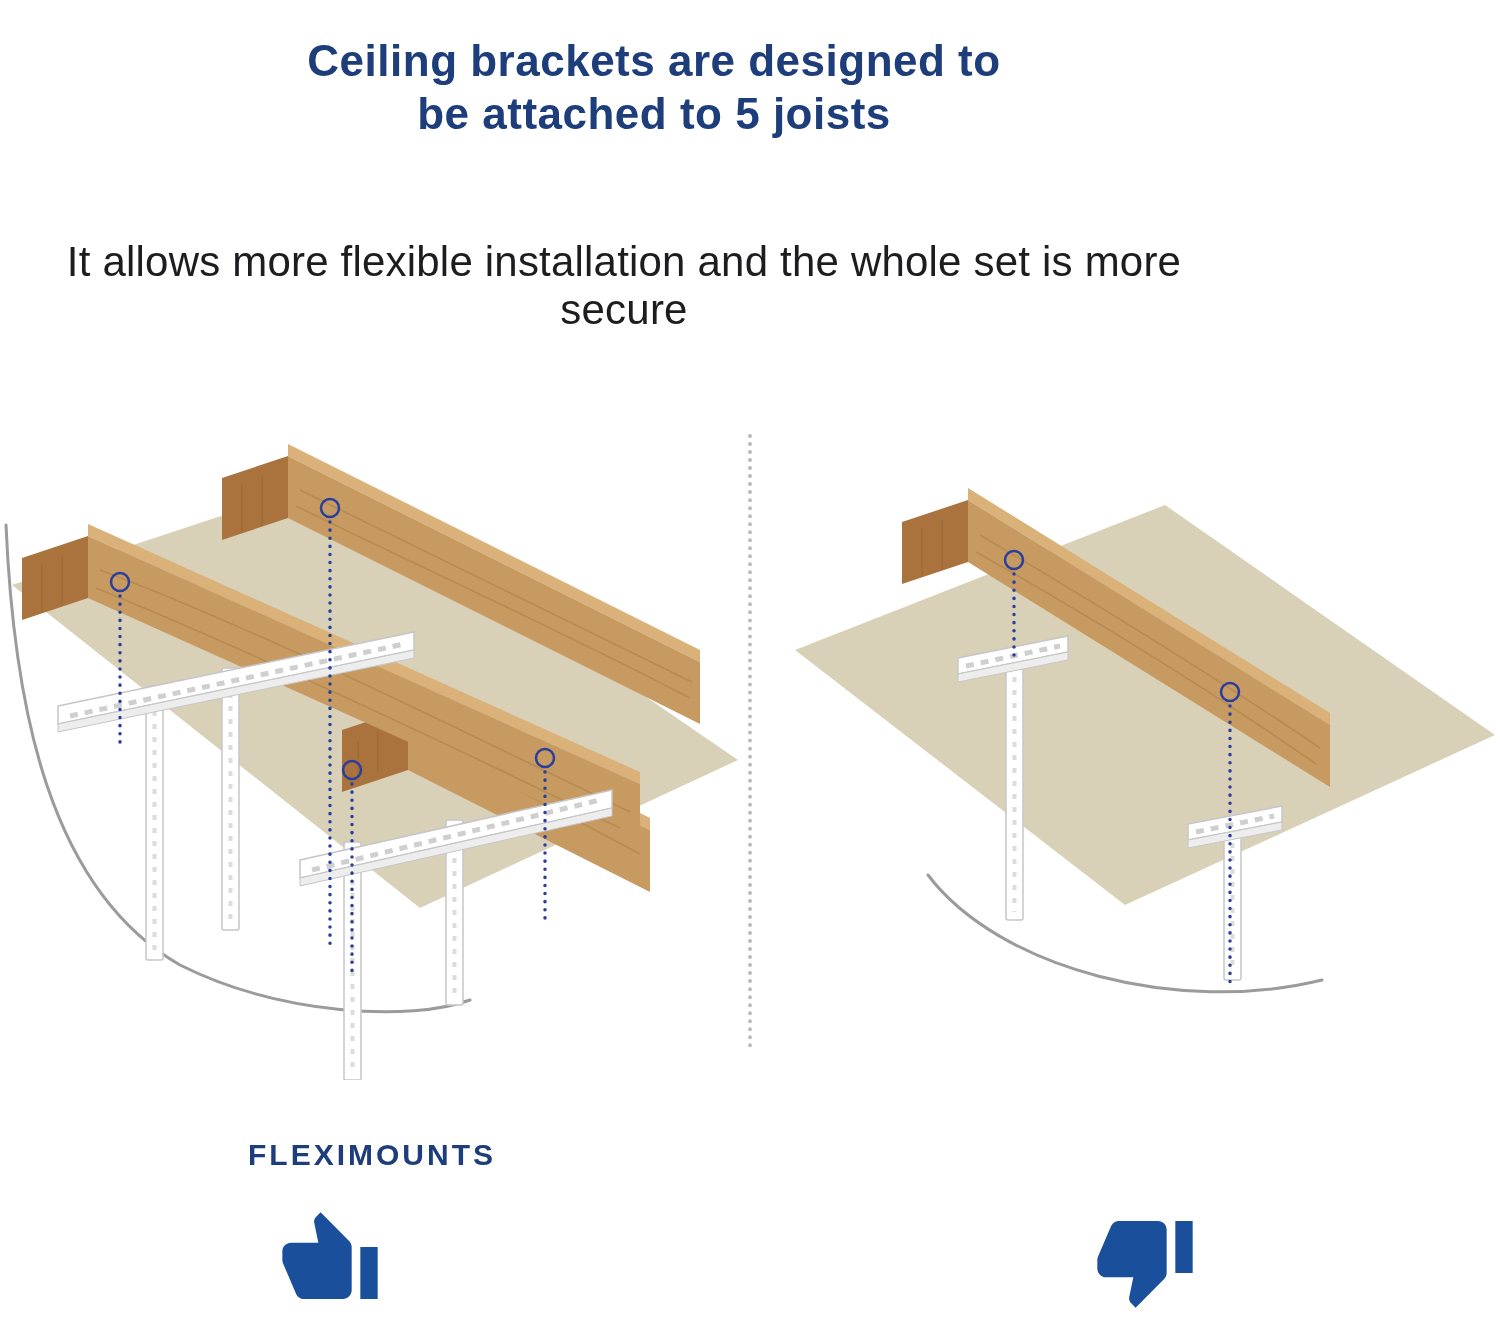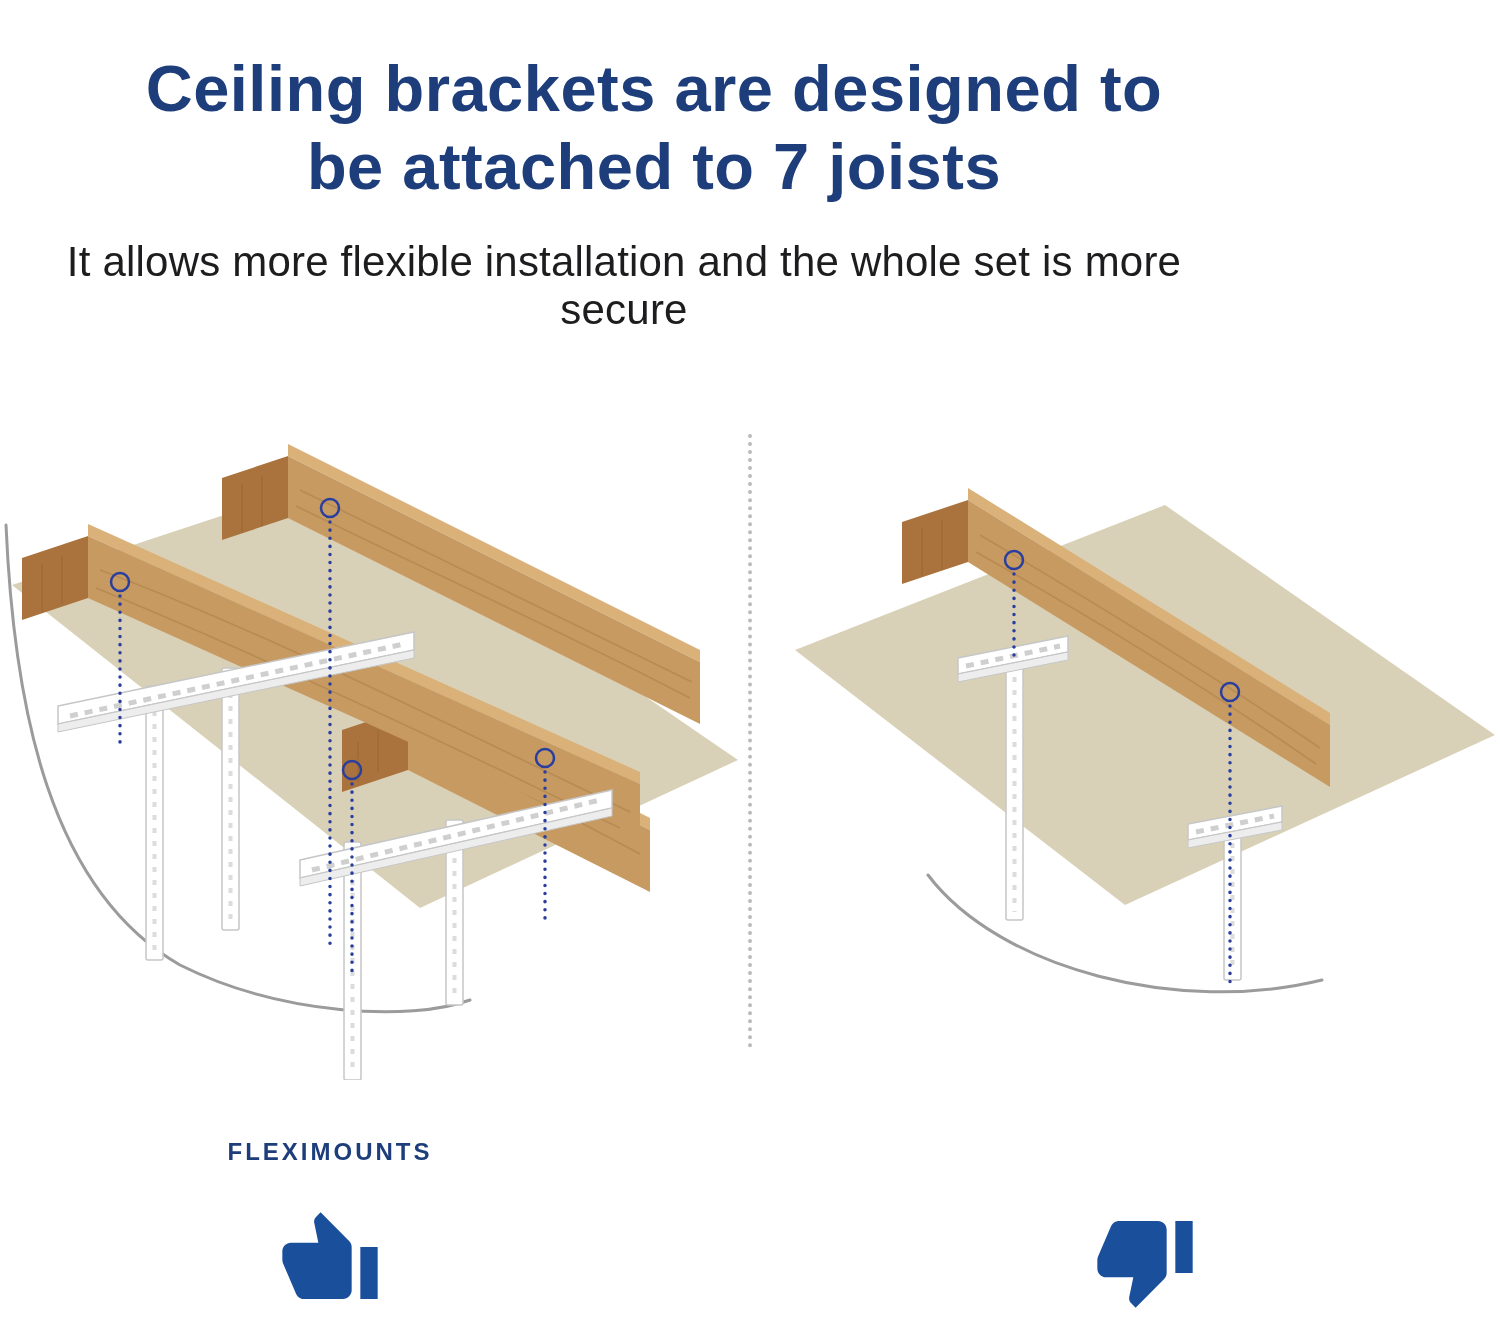--- a/index.html
+++ b/index.html
@@ -2,21 +2,21 @@
 <html style="--title-navy: #1e3d7b; --text-dark: #1d1d1f; --label-navy: #1e3d7b; --thumb-blue: #1a4f9c; --ceiling-beige: #d9d1b7; --wood-front: #c79a62; --wood-top: #d9b179; --wood-end: #aa733d; --wood-grain: #b2864e; --leader-blue: #2a3f9d; --curve-gray: #9b9b9b; --divider-gray: #bbbbbb;"><head>
 <meta charset="utf-8">
 <style>
   html,body{margin:0;padding:0;background:#ffffff;}
   .canvas{
     position:relative;width:1500px;height:1326px;background:#ffffff;
     font-family:"Liberation Sans",sans-serif;overflow:hidden;margin:0 auto;
   }
   .title{
     position:absolute;top:6px;left:0;width:1308px;text-align:center;
-    font-size:65px;font-weight:700;line-height:1.2;color:var(--title-navy);
+    font-size:44px;font-weight:700;line-height:1.2;color:var(--title-navy);
     letter-spacing:.5px;
   }
   .subtitle{
     position:absolute;top:196px;left:0;width:1248px;text-align:center;
     font-size:42px;font-weight:400;color:var(--text-dark);letter-spacing:.2px;
   }
   .illus{position:absolute;width:740px;height:650px;top:430px;}
   .illus-left{left:0;}
   .illus-right{left:760px;}
   .divider{
@@ -32,38 +32,38 @@
   .grain{stroke:var(--wood-grain);stroke-width:1.6;fill:none;opacity:.75;}
   .capgrain{stroke:#8f5e30;stroke-width:1.2;fill:none;opacity:.5;}
   .bracket{fill:#ffffff;stroke:#c6c6c6;stroke-width:1.5;}
   .flange{fill:#ededed;stroke:#c6c6c6;stroke-width:1;}
   .slot-line{stroke:#cfcfcf;stroke-width:5;stroke-dasharray:8 7;fill:none;}
   .hole-line{stroke:#dcdcdc;stroke-width:4;stroke-dasharray:5 8;fill:none;}
   .leader{stroke:var(--leader-blue);stroke-width:3.5;stroke-dasharray:0.1 8;
           stroke-linecap:round;fill:none;}
   .screw{fill:none;stroke:var(--leader-blue);stroke-width:2.5;}
   .brand-label{
-    position:absolute;top:1138px;text-align:center;font-size:24px;font-weight:600;
-    letter-spacing:3px;color:var(--label-navy);
+    position:absolute;top:1138px;text-align:center;font-size:30px;font-weight:600;
+    letter-spacing:3px;color:var(--label-navy);padding-left:42px;
   }
   .brand-label-left{left:0;width:660px;}
   .brand-label-right{left:800px;width:690px;}
   .thumb{position:absolute;top:1208px;text-align:center;}
   .thumb-left{left:0;width:660px;}
   .thumb-right{left:800px;width:690px;}
   .thumb svg{width:104px;height:104px;fill:var(--thumb-blue);}
 </style>
 </head>
 <body>
 
 <div class="canvas">
 
   <h1 class="title">
     <span>Ceiling brackets are designed to</span><br>
-    <span>be attached to 7 joists</span>
+    <span>be attached to 5 joists</span>
   </h1>
 
   <p class="subtitle">It allows more flexible installation and the whole set is more secure</p>
 
   <svg class="illus illus-left" viewBox="0 0 740 650">
 
     <polygon class="ceiling" points="12,155 330,50 738,330 420,478"></polygon>
 
     <path class="curve" d="M6,95 C14,280 50,460 180,535 C280,585 410,592 470,570"></path>
 

